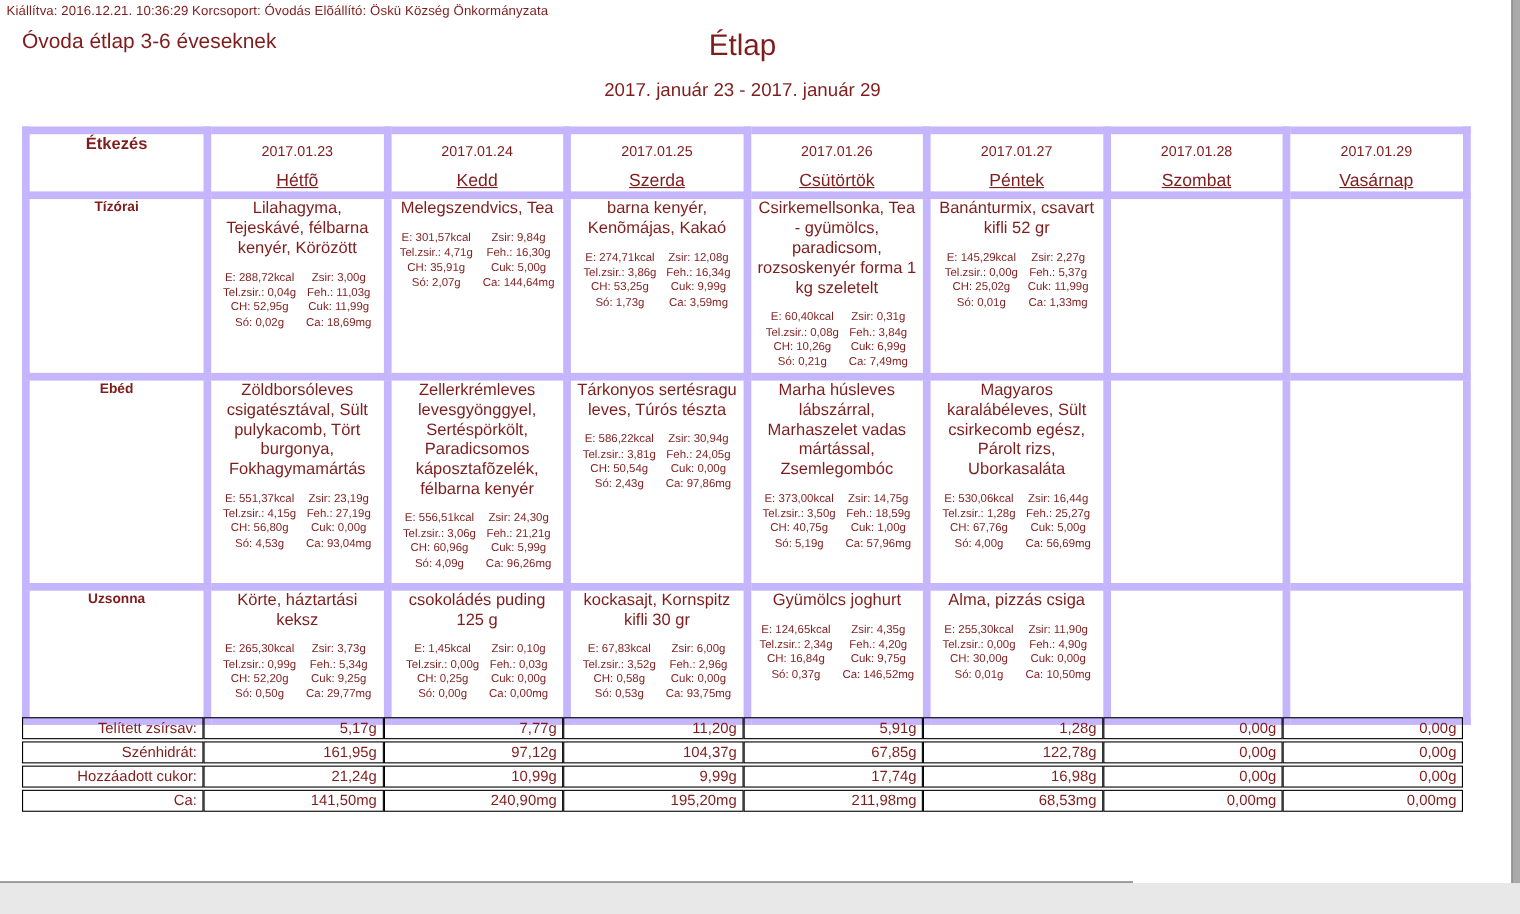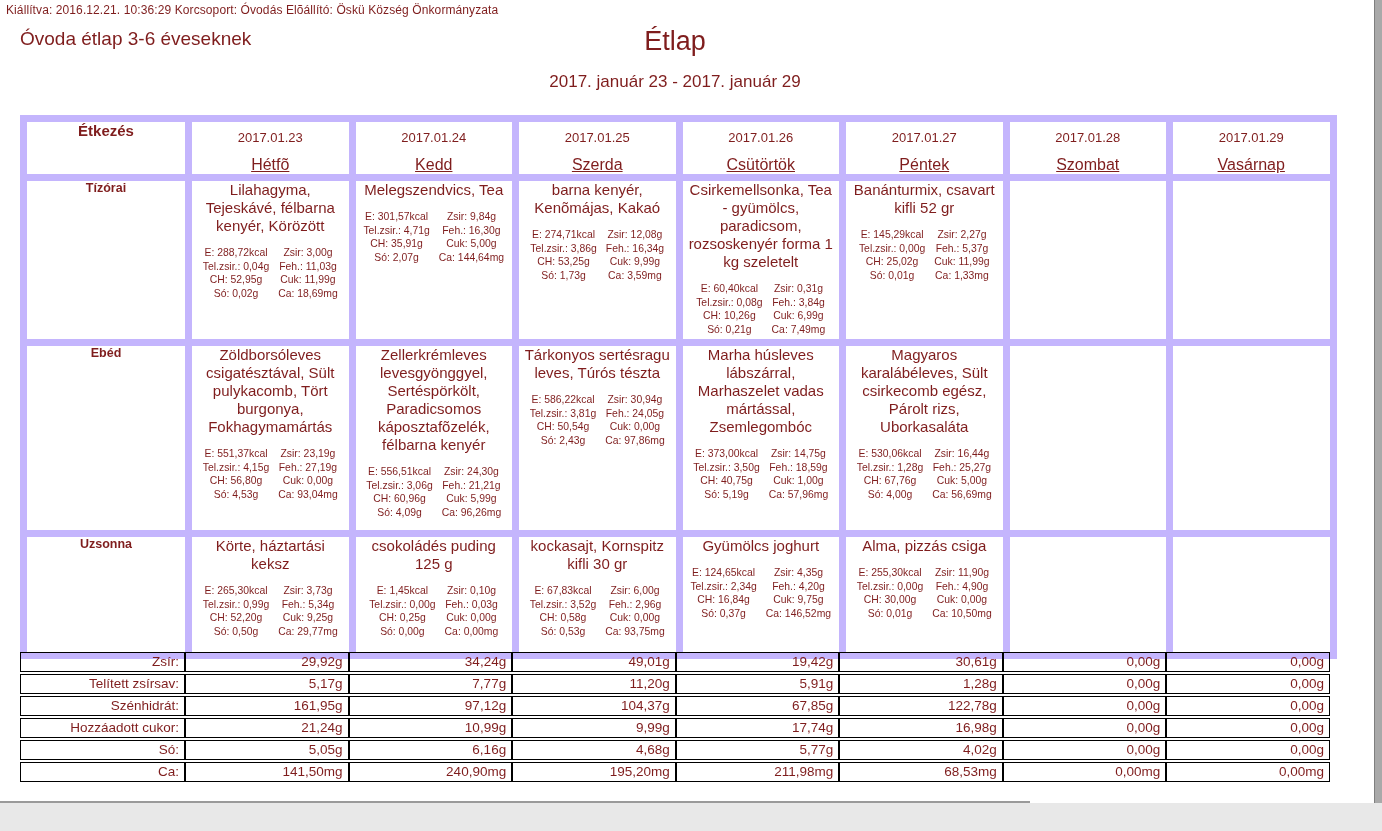--- a/index.html
+++ b/index.html
@@ -381,30 +381,20 @@
         <col class="col-day">
         <col class="col-day">
         <col class="col-day">
       <col class="col-day">
         <col class="col-day">
         <col class="col-day">
         <col class="col-day">
     </colgroup>
     <tbody id="summary-rows">
         <tr class="summary-row">
-          <td class="sum-label">Zsír:</td>
-          <td class="sum-val">29,92g</td>
-          <td class="sum-val">34,24g</td>
-          <td class="sum-val">49,01g</td>
-          <td class="sum-val">19,42g</td>
-          <td class="sum-val">30,61g</td>
-          <td class="sum-val">0,00g</td>
-          <td class="sum-val">0,00g</td>
-        </tr>
-        <tr class="summary-row">
           <td class="sum-label">Telített zsírsav:</td>
           <td class="sum-val">5,17g</td>
           <td class="sum-val">7,77g</td>
           <td class="sum-val">11,20g</td>
           <td class="sum-val">5,91g</td>
           <td class="sum-val">1,28g</td>
           <td class="sum-val">0,00g</td>
           <td class="sum-val">0,00g</td>
         </tr>
         <tr class="summary-row">
@@ -417,30 +407,20 @@
           <td class="sum-val">0,00g</td>
           <td class="sum-val">0,00g</td>
         </tr>
         <tr class="summary-row">
           <td class="sum-label">Hozzáadott cukor:</td>
           <td class="sum-val">21,24g</td>
           <td class="sum-val">10,99g</td>
           <td class="sum-val">9,99g</td>
           <td class="sum-val">17,74g</td>
           <td class="sum-val">16,98g</td>
-          <td class="sum-val">0,00g</td>
-          <td class="sum-val">0,00g</td>
-        </tr>
-        <tr class="summary-row">
-          <td class="sum-label">Só:</td>
-          <td class="sum-val">5,05g</td>
-          <td class="sum-val">6,16g</td>
-          <td class="sum-val">4,68g</td>
-          <td class="sum-val">5,77g</td>
-          <td class="sum-val">4,02g</td>
           <td class="sum-val">0,00g</td>
           <td class="sum-val">0,00g</td>
         </tr>
         <tr class="summary-row">
           <td class="sum-label">Ca:</td>
           <td class="sum-val">141,50mg</td>
           <td class="sum-val">240,90mg</td>
           <td class="sum-val">195,20mg</td>
           <td class="sum-val">211,98mg</td>
           <td class="sum-val">68,53mg</td>

